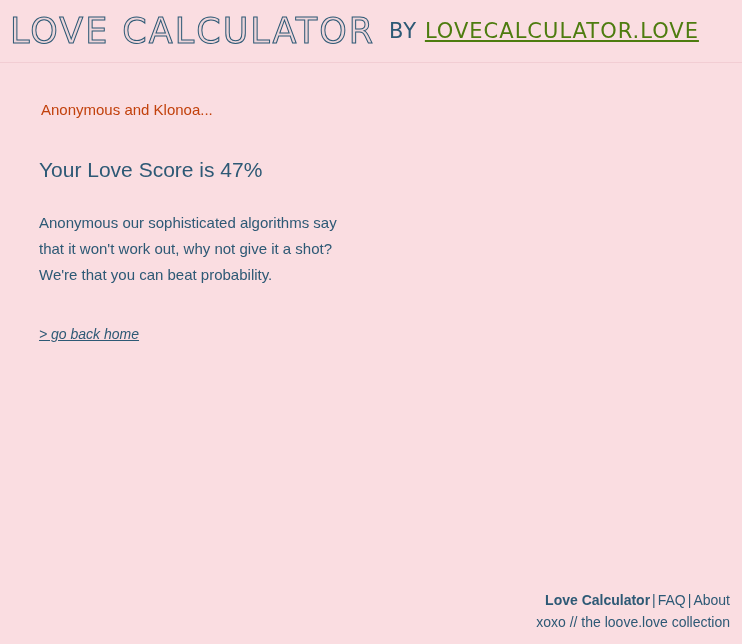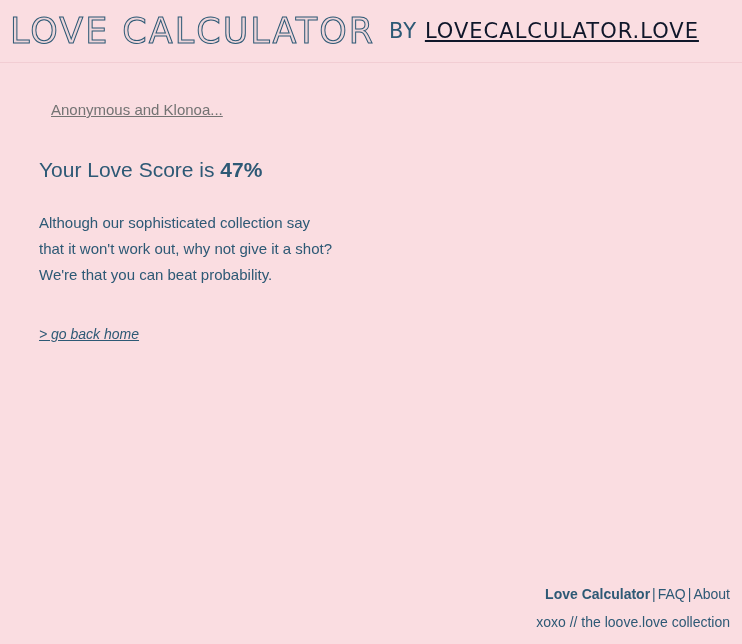--- a/index.html
+++ b/index.html
@@ -39,42 +39,41 @@
   .byline {
     font-size: 21px;
     letter-spacing: 1px;
     margin-left: 14px;
     color: #2d5975;
     white-space: nowrap;
     font-family: "DejaVu Sans", sans-serif;
   }
   .byline .brand-link {
     text-decoration: underline;
-    color: #0f172a;
+    color: #4d7c0f;
     cursor: pointer;
   }
 
   
   .main {
     padding: 38px 0 0 39px;
   }
   .names-line {
     font-size: 15px;
-    color: #737373;
-    margin: 0 0 40px 12px;
-    text-decoration: underline;
+    color: #c2410c;
+    margin: 0 0 40px 2px;
   }
   .score-line {
     font-size: 21px;
     color: #2d5975;
     margin: 0 0 28px 0;
     font-weight: normal;
   }
   .score-line .score-value {
-    font-weight: bold;
+    font-weight: normal;
   }
   .verdict {
     font-size: 15px;
     line-height: 1.72;
     margin: 0 0 38px 0;
     max-width: 420px;
   }
   .back-home {
     font-size: 14px;
     color: #2d5975;
@@ -101,21 +100,21 @@
   .footer-links .sep {
     padding: 0 2px;
   }
   .footer-links a,
   .footer-links span.link {
     color: #2d5975;
     text-decoration: none;
     cursor: pointer;
   }
   .footer-tagline {
-    margin-top: 7px;
+    margin-top: 1px;
   }
 </style>
 </head>
 <body>
 
 <div class="site-header">
   <span class="logo">LOVE CALCULATOR</span>
   <span class="byline">
     <span>BY</span>
     <span class="brand-link">LOVECALCULATOR.LOVE</span>
@@ -123,21 +122,21 @@
 </div>
 
 <div class="main">
   <p class="names-line">Anonymous and Klonoa...</p>
 
   <p class="score-line">
     <span>Your Love Score is </span><span class="score-value">47%</span>
   </p>
 
   <p class="verdict">
-    <span>Although our sophisticated collection say</span><br>
+    <span>Anonymous our sophisticated algorithms say</span><br>
     <span>that it won't work out, why not give it a shot?</span><br>
     <span>We're that you can beat probability.</span>
   </p>
 
   <span class="back-home">&gt; go back home</span>
 </div>
 
 <div class="site-footer">
   <div class="footer-links">
     <span class="footer-strong link">Love Calculator</span><span class="sep">|</span><span class="link">FAQ</span><span class="sep">|</span><span class="link">About</span>

